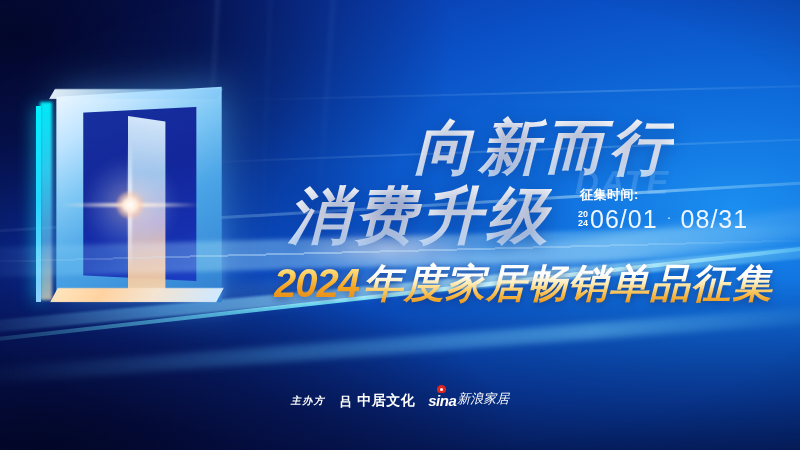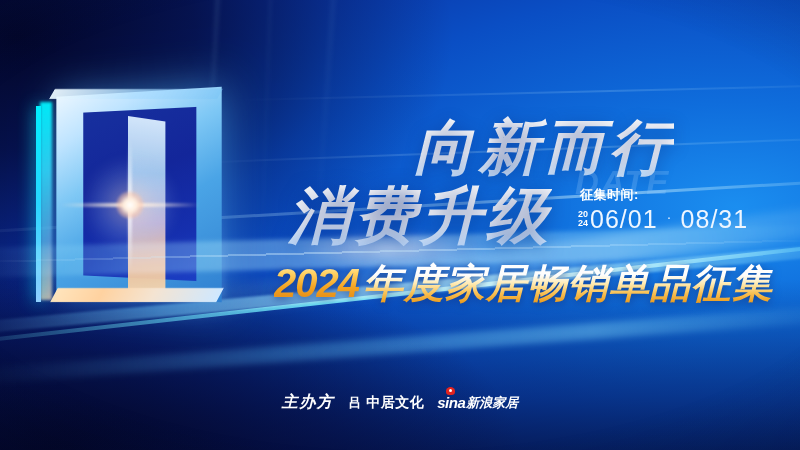--- a/index.html
+++ b/index.html
@@ -256,58 +256,58 @@
     margin-left:4px;
   }
 
   
   .footer {
     position:absolute; left:0; top:392px; width:100%;
     display:flex; align-items:center; justify-content:center;
     gap:13px;
   }
   .footer-label {
-    font-size:16px; font-style:italic; font-weight:bold;
+    font-size:10px; font-style:italic; font-weight:bold;
     color:#ffffff; letter-spacing:1.5px;
     font-family:"Liberation Sans","DejaVu Sans",sans-serif;
   }
   .org-1 { display:flex; align-items:center; gap:4px; }
   .org-mark {
     width:15px; height:15px;
     display:flex; align-items:center; justify-content:center;
     font-size:13px; font-weight:bold; color:#ffffff;
     font-family:"DejaVu Sans",sans-serif;
     line-height:1;
   }
   .org-1-text {
     font-size:14px; font-weight:bold; color:#ffffff;
     letter-spacing:.5px;
     font-family:Liberation Mono, monospace;
   }
-  .org-2 { display:flex; align-items:center; gap:1px; position:relative; }
+  .org-2 { display:flex; align-items:flex-start; gap:1px; position:relative; }
   .sina-wrap { position:relative; display:inline-block; }
   .sina-text {
     font-size:15px; font-weight:bold; font-style:italic;
     color:#ffffff; letter-spacing:-.5px;
     font-family:"Liberation Sans",sans-serif;
     line-height:1;
   }
   .sina-eye {
     position:absolute; left:9px; top:-7px;
     width:9px; height:8px;
     border-radius:50% 50% 40% 40%;
     background:#e2241f;
   }
   .sina-eye::after {
     content:""; position:absolute; left:2.5px; top:2.5px;
     width:3px; height:3px; border-radius:50%;
     background:#ffffff;
   }
   .org-2-text {
-    font-size:13px; font-weight:bold; font-style:italic;
+    font-size:13px; font-weight:normal; font-style:italic;
     color:#ffffff; letter-spacing:0;
     font-family:"Liberation Sans","DejaVu Sans",sans-serif;
     line-height:1;
   }
 </style>
 </head>
 <body>
 
 <div class="banner">
 

